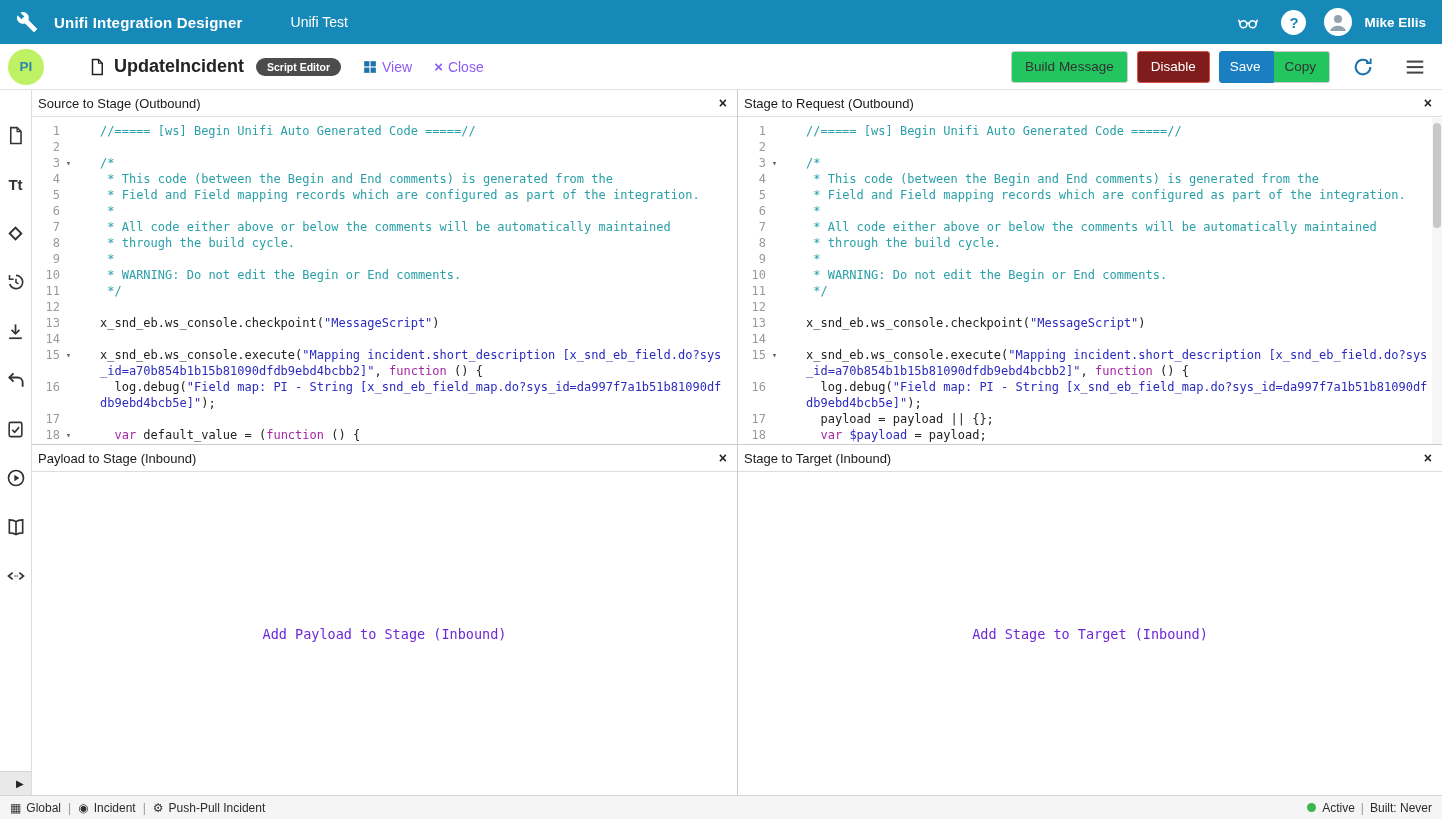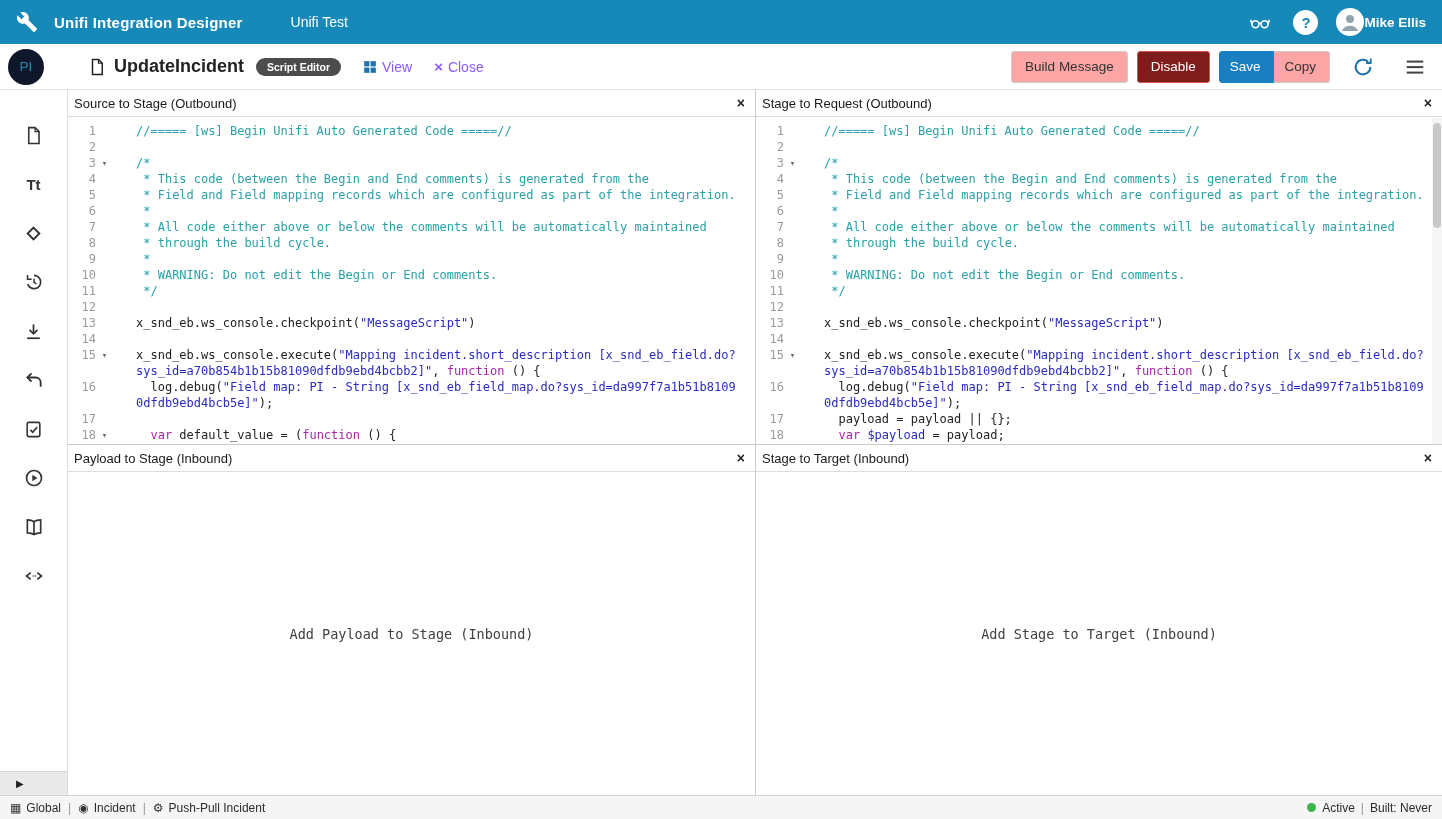--- a/index.html
+++ b/index.html
@@ -10,54 +10,54 @@
   
   .topbar { height:44px; background:#1789b8; color:#fff; display:flex; align-items:center;
             padding:0 16px; flex-shrink:0; }
   .topbar .wrench { width:24px; height:24px; margin-right:14px; display:flex; align-items:center; }
   .topbar .title { font-size:15px; font-weight:700; letter-spacing:.2px; }
   .topbar .subtitle { font-size:14px; margin-left:48px; }
   .topbar-right { margin-left:auto; display:flex; align-items:center; gap:18px; }
   .tb-icon { width:30px; height:24px; display:flex; align-items:center; justify-content:center; cursor:pointer; }
   .help-circle { width:25px; height:25px; border-radius:50%; background:#fff; color:#1789b8;
                  font-weight:700; font-size:15px; display:flex; align-items:center; justify-content:center; cursor:pointer; }
-  .user-chip { display:flex; align-items:center; gap:0; cursor:pointer; }
+  .user-chip { display:flex; align-items:center; gap:12px; cursor:pointer; }
   .user-avatar { width:28px; height:28px; border-radius:50%; background:#fff; display:flex;
                  align-items:center; justify-content:center; overflow:hidden; }
   .user-name { font-size:13.5px; font-weight:700; }
 
   
   .header { height:46px; background:#fff; border-bottom:1px solid #e2e2e2; display:flex;
             align-items:center; flex-shrink:0; }
   .avatar-col { width:52px; display:flex; justify-content:center; flex-shrink:0; }
-  .pi-avatar { width:36px; height:36px; border-radius:50%; background:#0f172a; color:#2c86ad;
-               font-weight:400; font-size:13.5px; display:flex; align-items:center; justify-content:center; }
+  .pi-avatar { width:36px; height:36px; border-radius:50%; background:#bef264; color:#2c86ad;
+               font-weight:700; font-size:13.5px; display:flex; align-items:center; justify-content:center; }
   .doc-icon { width:18px; height:20px; margin-left:36px; display:flex; align-items:center; }
   .record-title { font-size:18px; font-weight:700; color:#222; margin-left:8px; }
   .badge { background:#4c4c4c; color:#fff; font-size:10.5px; font-weight:700; padding:3px 11px;
            border-radius:10px; margin-left:12px; }
   .hlink { display:flex; align-items:center; gap:5px; color:#8b5cf6; font-size:14px; cursor:pointer; margin-left:22px; }
   .hlink .x-glyph { font-weight:700; font-size:15px; }
   .header-right { margin-left:auto; display:flex; align-items:center; padding-right:14px; }
   .btn { height:32px; padding:0 13px; font-size:13.5px; border-radius:3px; border:1px solid #ccc;
-         background:#fca5a5; color:#333; font-family:"Liberation Sans",sans-serif; cursor:pointer; }
+         background:#22c55e; color:#333; font-family:"Liberation Sans",sans-serif; cursor:pointer; }
   .btn + .btn { margin-left:9px; }
   .btn-danger { background:#7f1d1d; border-color:#d9534f; color:#fff; margin-left:9px; }
   .btn-group { display:flex; margin-left:9px; }
   .btn-group .btn { margin-left:0;padding-left:10px; }
   .btn-primary { background:#1a7fc1; border-color:#1a7fc1; color:#fff; border-radius:3px 0 0 3px; }
   .btn-copy { border-radius:0 3px 3px 0; border-left:none; }
   .refresh-btn { width:26px; height:26px; margin-left:20px; display:flex; align-items:center;
                  justify-content:center; cursor:pointer; }
   .menu-btn { width:26px; height:26px; margin-left:26px; display:flex; align-items:center;
               justify-content:center; cursor:pointer; }
 
   
   .workspace { flex:1; display:flex; min-height:0; }
-  .sidebar { width:68px; flex-shrink:0; border-right:1px solid #ddd; display:flex; flex-direction:column;
+  .sidebar { width:32px; flex-shrink:0; border-right:1px solid #ddd; display:flex; flex-direction:column;
              align-items:center; padding-top:34px; gap:27px; position:relative; background:#fff; }
   .side-icon { width:22px; height:22px; display:flex; align-items:center; justify-content:center;
                cursor:pointer; color:#333; }
   .side-icon.tt { font-weight:700; font-size:15px; color:#333; }
   .sidebar-bottom { position:absolute; bottom:0; left:0; width:100%; height:24px; background:#e9e9e9;
                     border-top:1px solid #d7d7d7; display:flex; align-items:center; padding-left:16px;
                     font-size:10px; color:#222; cursor:pointer; }
 
   .main { flex:1; display:grid; grid-template-columns:1fr 1fr; grid-template-rows:354px 1fr; min-width:0; }
   .panel { background:#fff; display:flex; flex-direction:column; overflow:hidden; min-width:0; position:relative; }
@@ -77,21 +77,21 @@
   .tok-s { color:#2b2bbf; }
   .tok-k { color:#a626a4; }
   .tok-d { color:#2b2bbf; }
   .tok-p { color:#222; }
 
   .vscroll { position:absolute; top:28px; right:0; bottom:0; width:10px; background:#f6f6f6; }
   .vscroll .thumb { position:absolute; top:5px; left:1px; width:8px; height:105px; background:#c8c8c8; border-radius:4px; cursor:pointer; }
 
   
   .empty-area { flex:1; display:flex; align-items:center; justify-content:center; }
-  .add-link { font-family:"DejaVu Sans Mono", monospace; font-size:13.5px; color:#404040; cursor:pointer;text-align:center; }
+  .add-link { font-family:"DejaVu Sans Mono", monospace; font-size:13.5px; color:#6d28d9; cursor:pointer;text-align:center; }
 
   
   .statusbar { height:24px; flex-shrink:0; background:#f5f5f5; border-top:1px solid #d4d4d4;
                display:flex; align-items:center; padding:0 10px; font-size:12px; color:#2c2c2c; gap:7px; }
   .sb-item { display:flex; align-items:center; gap:5px; cursor:pointer; }
   .sb-glyph { font-size:12px; color:#333; }
   .sb-sep { color:#999; }
   .sb-right { margin-left:auto; display:flex; align-items:center; gap:6px; }
   .status-dot { width:9px; height:9px; border-radius:50%; background:#3cb54a; display:inline-block; }
 </style>

